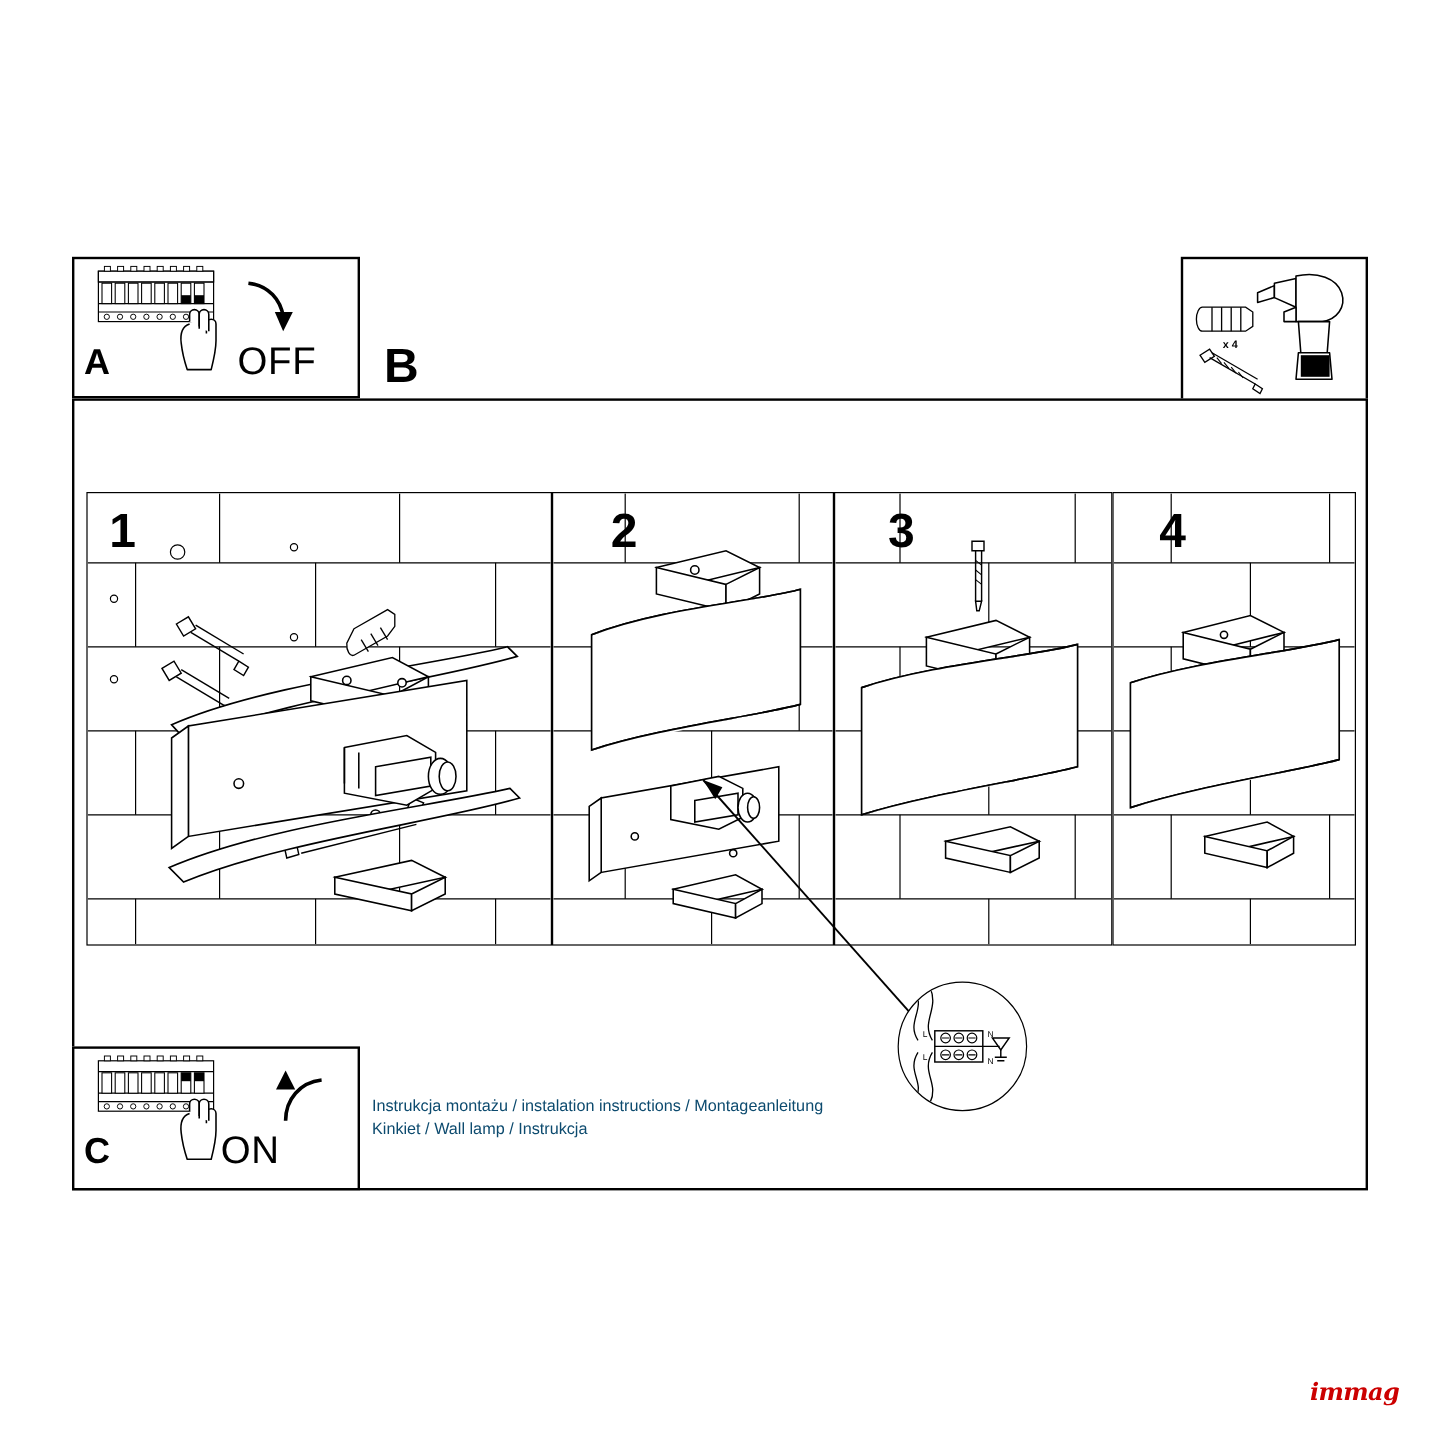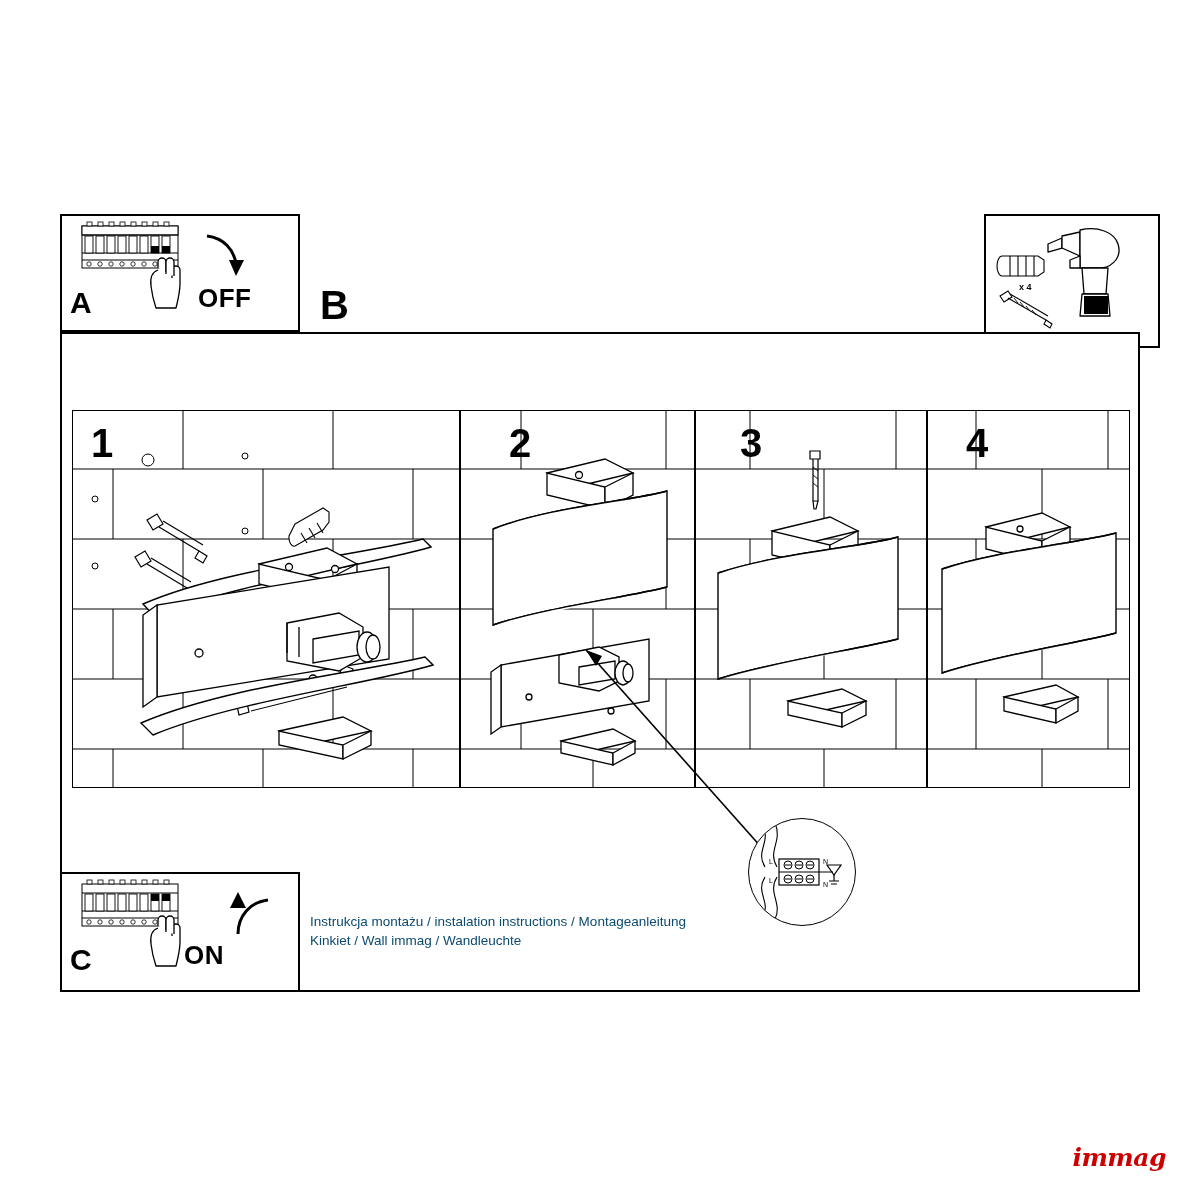--- a/index.html
+++ b/index.html
@@ -38,21 +38,21 @@
   }
   
   #panel-b {
     left: 60px; top: 332px;
     width: 1080px; height: 660px;
     border-top: 2px solid #000;
   }
   
   #panel-tools {
     left: 984px; top: 214px;
-    width: 176px; height: 134px;
+    width: 156px; height: 134px;
   }
   
   #panel-c {
     left: 60px; top: 872px;
     width: 240px; height: 120px;
   }
 
   .step-letter {
     position: absolute;
     font-size: 30px;
@@ -60,22 +60,22 @@
     line-height: 1;
   }
   .big-letter {
     position: absolute;
     font-size: 40px;
     font-weight: bold;
     line-height: 1;
   }
   .onoff-label {
     position: absolute;
-    font-size: 26px;
-    font-weight: bold;
+    font-size: 32px;
+    font-weight: normal;
     letter-spacing: 0.5px;
   }
 
   
   .step-cell {
     position: absolute;
     top: 410px;
     width: 232px;
     height: 378px;
     border: 1px solid #000;
@@ -120,21 +120,21 @@
   }
 
   
   #brand {
     position: absolute;
     right: 34px;
     bottom: 28px;
     font-family: "DejaVu Serif", serif;
     font-style: italic;
     font-weight: bold;
-    font-size: 25px;
+    font-size: 20px;
     color: #cc0000;
     letter-spacing: -0.5px;
   }
 
   .x4-label {
     position: absolute;
     font-size: 9px;
     font-weight: bold;
   }
 </style>
@@ -556,21 +556,21 @@
       <g font-family="Liberation Sans, sans-serif" font-size="7" fill="#000">
         <text x="20" y="45">L</text>
         <text x="20" y="64">L</text>
         <text x="74" y="45">N</text>
         <text x="74" y="68">N</text>
       </g>
     </svg>
   </div>
 
   <div class="caption" id="caption-1">Instrukcja montażu / instalation instructions / Montageanleitung</div>
-  <div class="caption" id="caption-2">Kinkiet / Wall immag / Wandleuchte</div>
+  <div class="caption" id="caption-2">Kinkiet / Wall lamp / Instrukcja</div>
 
   <div class="frame" id="panel-c">
     <svg width="236" height="116" viewBox="0 0 236 116">
       <g stroke="#000" fill="#fff" stroke-width="1">
         <rect x="20" y="10" width="96" height="42"></rect>
         <line x1="20" y1="19" x2="116" y2="19"></line>
         <line x1="20" y1="37" x2="116" y2="37"></line>
         <line x1="20" y1="44" x2="116" y2="44"></line>
       </g>
       <g stroke="#000" fill="#fff" stroke-width="0.9">

